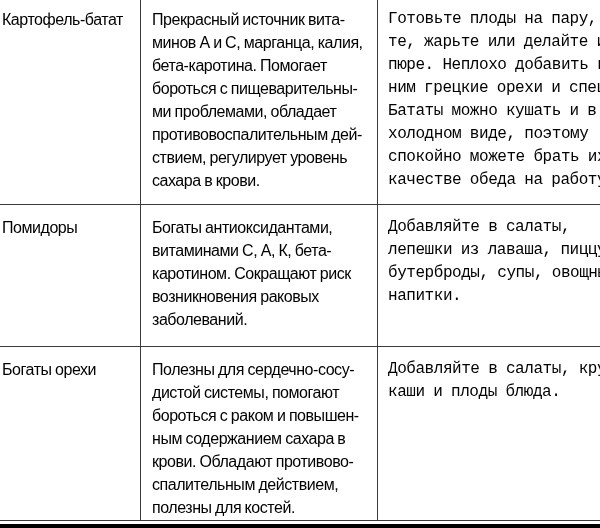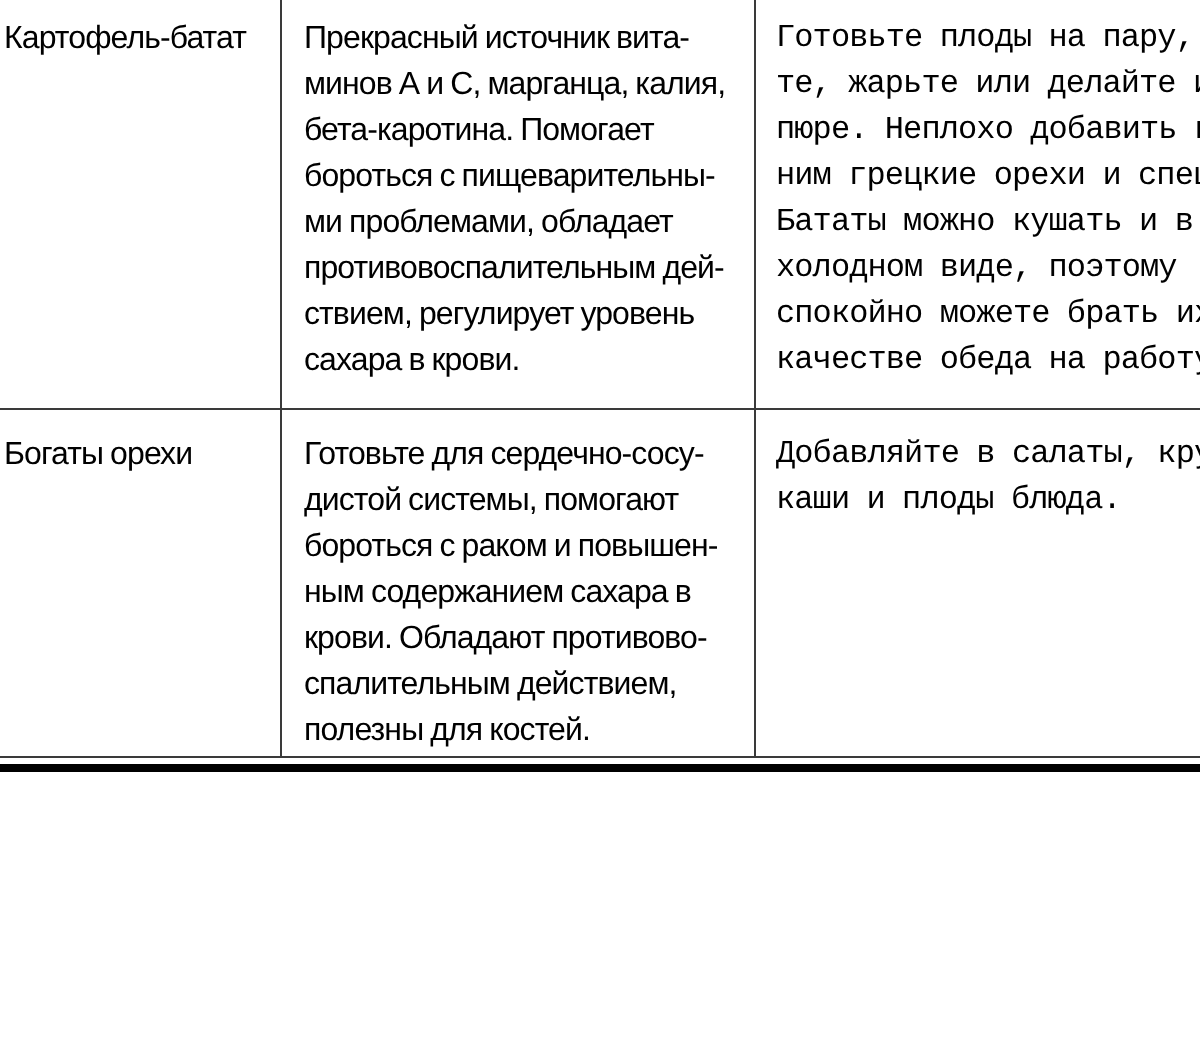--- a/index.html
+++ b/index.html
@@ -56,24 +56,36 @@
       <div class="cell col3">Готовьте плоды на пару, вари-
 те, жарьте или делайте из них
 пюре. Неплохо добавить к
 ним грецкие орехи и специи.
 Бататы можно кушать и в
 холодном виде, поэтому
 спокойно можете брать их в
 качестве обеда на работу.</div>
     </div>
 
+    <div class="row row2">
+      <div class="cell col1">Помидоры</div>
+      <div class="cell col2">Богаты антиоксидантами,
+витаминами С, А, К, бета-
+каротином. Сокращают риск
+возникновения раковых
+заболеваний.</div>
+      <div class="cell col3">Добавляйте в салаты,
+лепешки из лаваша, пиццу,
+бутерброды, супы, овощные
+напитки.</div>
+    </div>
 
     <div class="row row3">
       <div class="cell col1">Богаты орехи</div>
-      <div class="cell col2">Готовьте для сердечно-сосу-
+      <div class="cell col2">Полезны для сердечно-сосу-
 дистой системы, помогают
 бороться с раком и повышен-
 ным содержанием сахара в
 крови. Обладают противово-
 спалительным действием,
 полезны для костей.</div>
       <div class="cell col3">Добавляйте в салаты, крупы,
 каши и плоды блюда.</div>
     </div>
 

